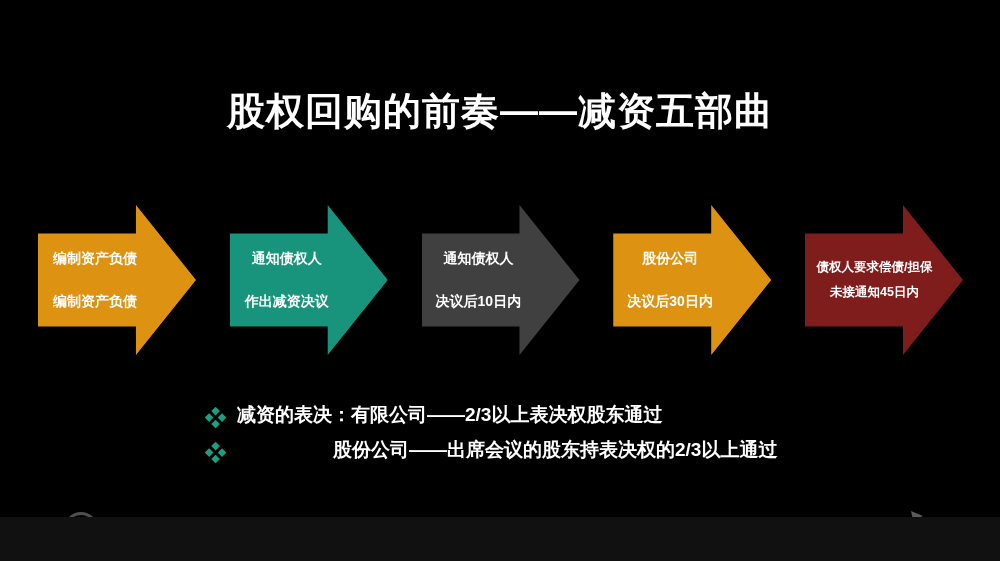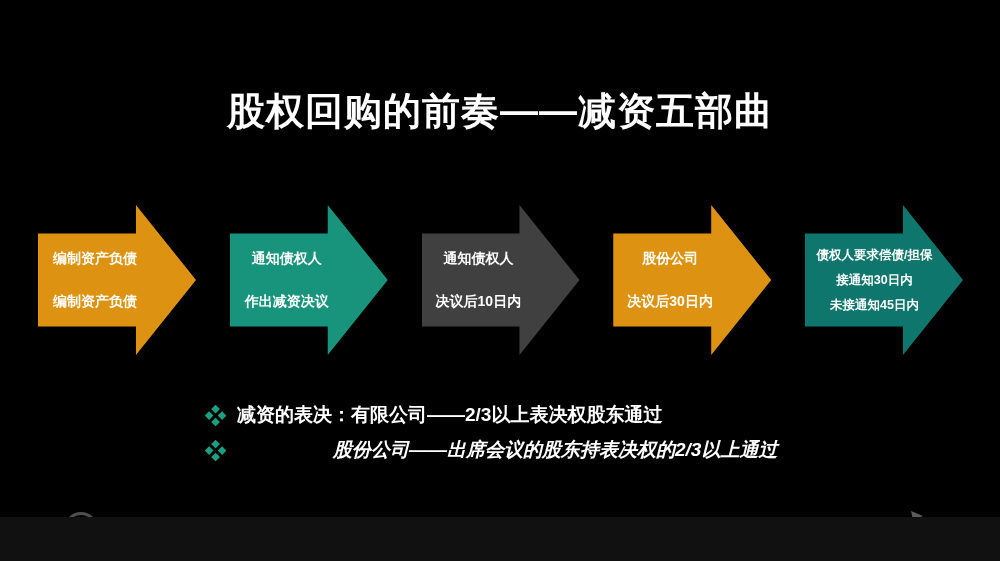--- a/index.html
+++ b/index.html
@@ -23,24 +23,24 @@
     position:absolute;left:0;top:50%;transform:translateY(-50%);
     width:72%;text-align:center;color:#fff;font-weight:bold;font-size:14px;
   }
   .arrow-text.small{width:88%;font-size:12.5px;}
   .arrow-line{margin:25px 0;white-space:nowrap;}
   .arrow-text.small .arrow-line{margin:8px 0;}
   .notes{
     position:absolute;top:402px;left:205px;color:#ffffff;
     font-size:19px;font-weight:bold;
   }
-  .note-row{display:flex;align-items:center;margin-bottom:9px;}
+  .note-row{display:flex;align-items:flex-end;margin-bottom:9px;}
   .diamond-bullet{width:21px;height:21px;margin-right:11px;flex:0 0 auto;margin-top:1px;}
   .note-text{white-space:nowrap;}
-  .note-text.indented{padding-left:96px;font-style:italic;}
+  .note-text.indented{padding-left:96px;}
   .footer-author{
     position:absolute;top:522px;left:0;width:100%;text-align:center;
     color:#5d5d5d;font-size:11px;
   }
   .logo-left{position:absolute;left:62px;top:510px;width:38px;height:38px;}
   .magnifier{position:absolute;left:884px;top:502px;width:112px;height:59px;}
   .magnifier text{font-family:"Liberation Sans","DejaVu Sans",sans-serif;}
 </style>
 </head>
 <body>
@@ -72,24 +72,23 @@
       </div>
     </div>
 
     <div class="arrow" style="background: rgb(221, 147, 17);">
       <div class="arrow-text">
         <div class="arrow-line">股份公司</div>
         <div class="arrow-line">决议后30日内</div>
       </div>
     </div>
 
-    <div class="arrow" style="background: #0f766e;">
+    <div class="arrow" style="background: #7f1d1d;">
       <div class="arrow-text small">
         <div class="arrow-line">债权人要求偿债/担保</div>
-        <div class="arrow-line">接通知30日内</div>
         <div class="arrow-line">未接通知45日内</div>
       </div>
     </div>
 
   </div>
 
   <div class="notes">
     <div class="note-row">
       <svg class="diamond-bullet" viewBox="0 0 24 24">
         <g fill="#1D9E80">

